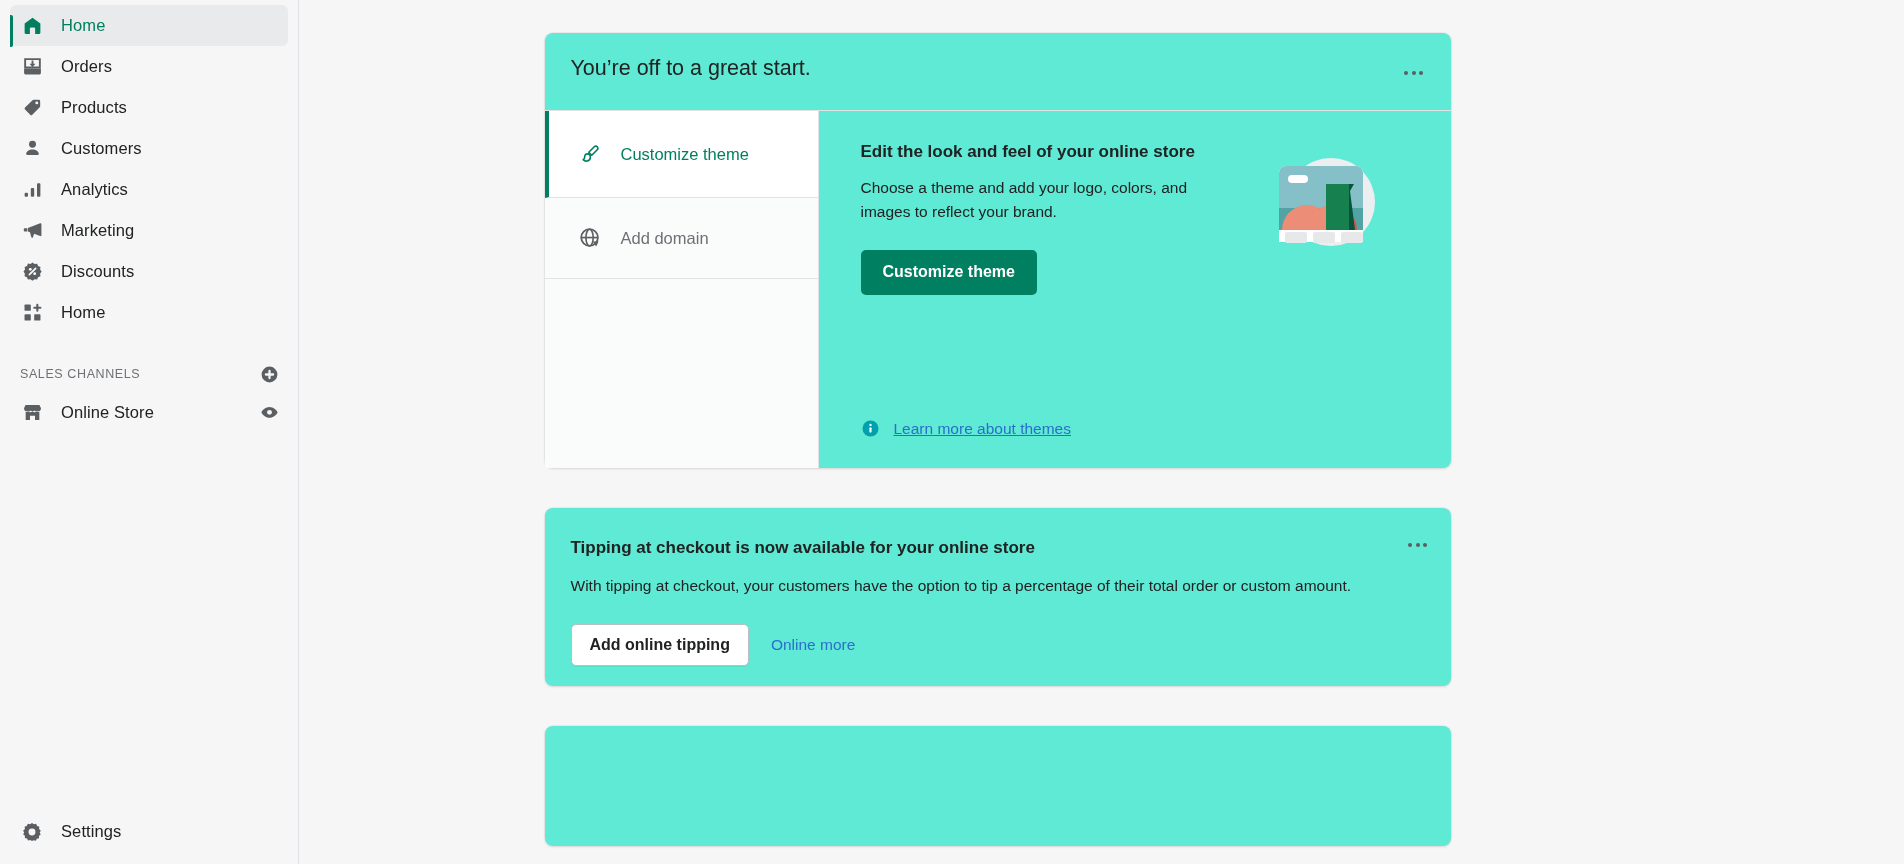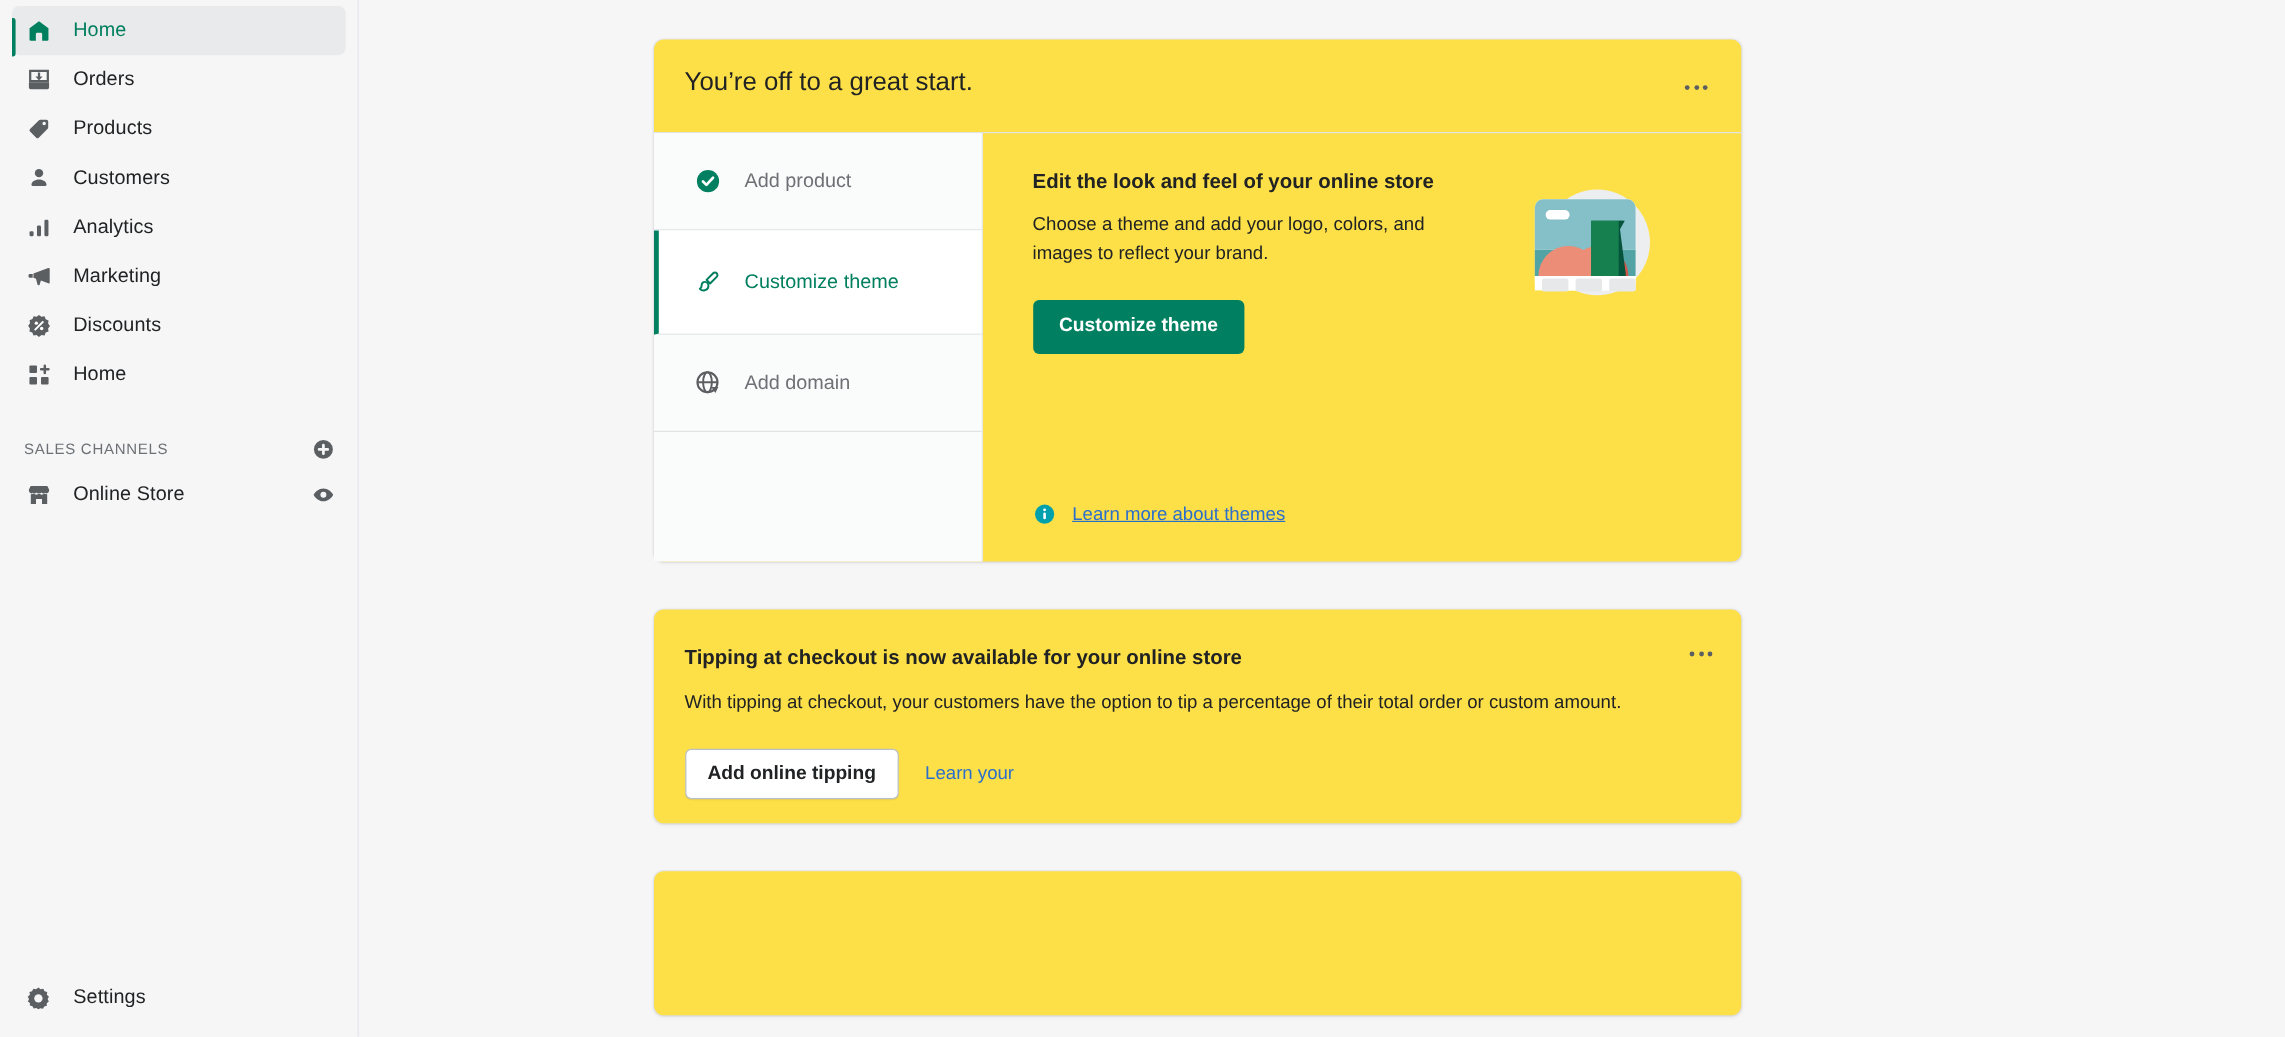--- a/index.html
+++ b/index.html
@@ -98,21 +98,21 @@
     position: relative;
   }
   .content-col {
     width: 906px;
     margin: 0 auto;
     padding-top: 33px;
     padding-bottom: 40px;
   }
 
   .card {
-    background: #fde047;
+    background: #5eead4;
     border-radius: 8px;
     box-shadow: 0 0 0 1px rgba(63,63,68,0.05), 0 1px 3px rgba(63,63,68,0.12);
     position: relative;
   }
 
   
   .setup-card { margin-bottom: 40px; }
   .setup-header {
     display: flex;
     align-items: flex-start;
@@ -420,29 +420,20 @@
             <i></i>
             <i></i>
             <i></i>
           </div>
         </div>
 
         <div class="setup-body">
 
           <div class="steps-col">
 
-            <div class="step">
-              <span class="step-ico">
-                <svg width="22" height="22" viewBox="0 0 20 20">
-                  <circle cx="10" cy="10" r="8.4" fill="#008060"></circle>
-                  <path stroke="#ffffff" stroke-width="2" fill="none" stroke-linecap="round" stroke-linejoin="round" d="m6.2 10.2 2.6 2.6 5-5.4"></path>
-                </svg>
-              </span>
-              <span class="step-label">Add product</span>
-            </div>
 
             <div class="step selected">
               <span class="step-ico">
                 <svg width="22" height="22" viewBox="0 0 20 20">
                   <path fill="none" stroke="#007f5f" stroke-width="1.5" stroke-linejoin="round" d="M16.6 3.4a1.9 1.9 0 0 0-2.7 0l-5 5 2.7 2.7 5-5a1.9 1.9 0 0 0 0-2.7z"></path>
                   <path fill="none" stroke="#007f5f" stroke-width="1.5" stroke-linejoin="round" d="M7.7 9.9c-1.4 0-2.5 1.1-2.5 2.5 0 1.1-.4 2.2-1.4 2.8 1 1 2.4 1.4 3.7 1.1 1.6-.3 2.8-1.8 2.8-3.4a2.6 2.6 0 0 0-2.6-3z"></path>
                 </svg>
               </span>
               <span class="step-label">Customize theme</span>
             </div>
@@ -510,21 +501,21 @@
       <section class="card promo-card">
         <div class="kebab promo-kebab">
           <i></i>
           <i></i>
           <i></i>
         </div>
         <h3 class="promo-title">Tipping at checkout is now available for your online store</h3>
         <p class="promo-desc">With tipping at checkout, your customers have the option to tip a percentage of their total order or custom amount.</p>
         <div class="promo-actions">
           <button class="btn-secondary">Add online tipping</button>
-          <a class="link-plain">Learn your</a>
+          <a class="link-plain">Online more</a>
         </div>
       </section>
 
       <section class="card stub-card"></section>
 
     </div>
   </main>
 </div>
 
 </body></html>

